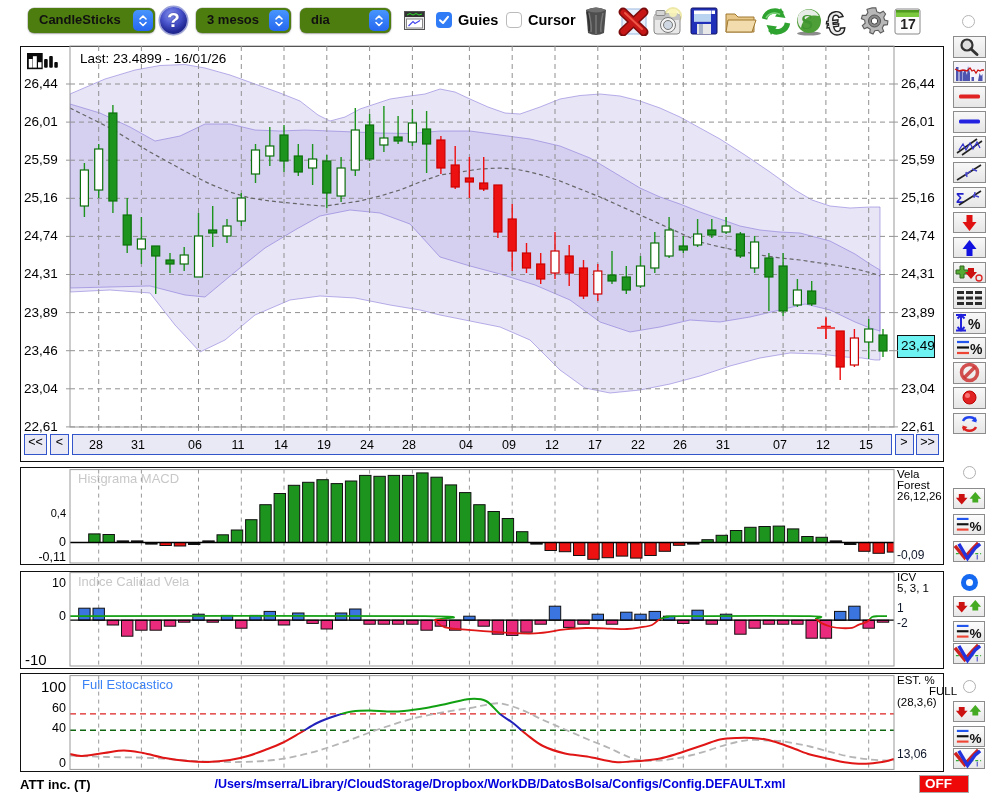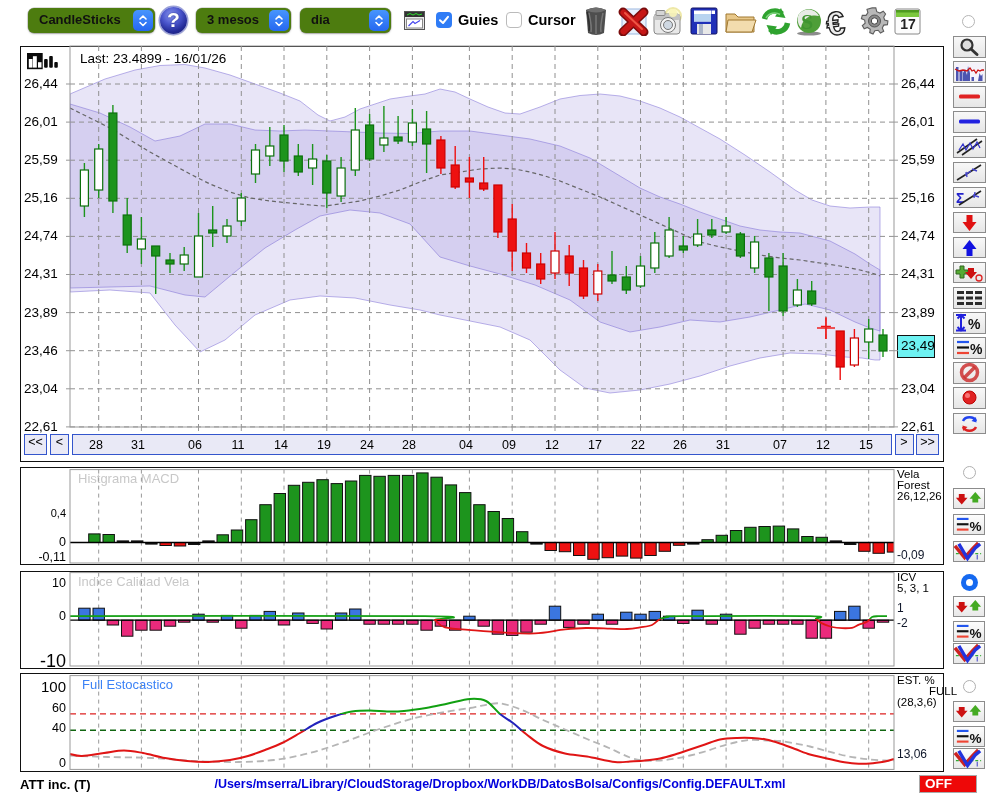--- a/index.html
+++ b/index.html
@@ -195,39 +195,39 @@
 <div class="pl" style="left:30px;top:535px;width:36px;text-align:right;font-size:12.5px;">0</div>
 <div class="pl" style="left:25px;top:550px;width:41px;text-align:right;font-size:12.5px;">-0,11</div>
 <div class="rl" style="top:468px;">Vela</div>
 <div class="rl" style="top:479px;">Forest</div>
 <div class="rl" style="top:490px;">26,12,26</div>
 <div class="bl" style="top:548px;">-0,09</div>
 
 <div class="abs" style="left:78px;top:574px;font-size:13px;color:#c8c8c8;">Indice Calidad Vela</div>
 <div class="pl" style="left:30px;top:576px;width:36px;text-align:right;font-size:12.5px;">10</div>
 <div class="pl" style="left:30px;top:609px;width:36px;text-align:right;font-size:12.5px;">0</div>
-<div class="pl" style="left:25px;top:651px;width:41px;text-align:right;font-size:18px;">-10</div>
+<div class="pl" style="left:25px;top:651px;width:41px;font-size:15px;">-10</div>
 <div class="rl" style="top:571px;">ICV</div>
 <div class="rl" style="top:582px;">5, 3, 1</div>
 <div class="bl" style="top:601px;">1</div>
 <div class="bl" style="top:616px;">-2</div>
 
 <div class="abs" style="left:82px;top:677px;font-size:13px;color:#3b82f6;">Full Estocastico</div>
 <div class="pl" style="left:30px;top:678px;width:36px;text-align:right;font-size:15px;">100</div>
 <div class="pl" style="left:30px;top:701px;width:36px;text-align:right;font-size:12.5px;">60</div>
 <div class="pl" style="left:30px;top:721px;width:36px;text-align:right;font-size:12.5px;">40</div>
 <div class="pl" style="left:30px;top:756px;width:36px;text-align:right;font-size:12.5px;">0</div>
 <div class="rl" style="top:674px;">EST. %</div>
 <div class="rl" style="top:685px;margin-left:32px;">FULL</div>
 <div class="rl" style="top:696px;">(28,3,6)</div>
 <div class="bl" style="top:747px;">13,06</div>
 
 <div class="abs" style="left:20px;top:777px;font-size:13px;font-weight:700;color:#000;">ATT inc. (T)</div>
 <div class="abs" style="left:0px;top:777px;width:1000px;text-align:center;font-size:12.5px;font-weight:700;color:#0000dd;">/Users/mserra/Library/CloudStorage/Dropbox/WorkDB/DatosBolsa/Configs/Config.DEFAULT.xml</div>
-<div class="abs" style="left:919px;top:775px;width:58px;height:18px;background:#ee0808;border:1.5px solid #aaa;color:#fff;font-size:13.5px;font-weight:700;padding-left:5px;line-height:15px;">OFF</div>
+<div class="abs" style="left:919px;top:775px;width:50px;height:18px;background:#ee0808;border:1.5px solid #aaa;color:#fff;font-size:13.5px;font-weight:700;padding-left:5px;line-height:15px;">OFF</div>
 
 <svg class="abs" style="left:0;top:0" width="1000" height="800">
 <clipPath id="mainclip">
       <rect x="70" y="46" width="824" height="381"></rect>
     </clipPath>
 <g clip-path="url(#mainclip)">
 <path d="M70.0,94.0 L105.0,79.0 L135.0,70.0 L160.0,65.5 L185.0,64.5 L205.0,68.0 L230.0,75.0 L255.0,84.0 L280.0,93.0 L300.0,101.0 L318.0,115.0 L330.0,121.0 L345.0,117.0 L360.0,109.0 L375.0,104.0 L390.0,99.0 L410.0,96.0 L425.0,94.0 L440.0,89.0 L455.0,92.0 L470.0,99.0 L488.0,107.0 L505.0,113.0 L520.0,114.0 L540.0,107.0 L560.0,99.0 L580.0,95.5 L600.0,94.0 L620.0,96.0 L640.0,101.0 L660.0,108.0 L680.0,117.0 L700.0,128.0 L720.0,139.0 L745.0,155.0 L770.0,172.0 L795.0,190.0 L812.0,200.0 L830.0,206.0 L850.0,208.0 L870.0,207.0 L880.0,207.0 L880.0,331.0 L870.0,328.0 L855.0,322.0 L830.0,310.0 L805.0,304.0 L780.0,310.0 L750.0,317.0 L720.0,322.0 L690.0,320.0 L660.0,327.0 L630.0,332.0 L600.0,322.0 L570.0,300.0 L535.0,285.0 L500.0,274.0 L470.0,266.0 L440.0,257.0 L410.0,224.0 L380.0,213.0 L350.0,210.0 L320.0,216.0 L295.0,230.0 L265.0,248.0 L235.0,272.0 L205.0,297.0 L185.0,295.0 L150.0,286.0 L110.0,287.0 L70.0,288.0 Z" fill="rgba(120,100,210,0.17)" stroke="rgba(130,115,215,0.55)" stroke-width="1"></path>
 <path d="M70.0,104.0 L100.0,113.0 L130.0,127.0 L155.0,141.0 L180.0,136.0 L205.0,124.0 L230.0,124.0 L255.0,130.0 L280.0,131.0 L305.0,130.0 L330.0,131.0 L355.0,132.0 L380.0,133.0 L410.0,133.5 L440.0,131.0 L470.0,131.0 L500.0,135.0 L530.0,139.0 L560.0,146.0 L590.0,158.0 L600.0,164.0 L620.0,176.0 L640.0,188.0 L660.0,197.0 L680.0,204.0 L700.0,212.0 L720.0,219.0 L740.0,226.0 L760.0,230.0 L780.0,232.0 L800.0,233.0 L830.0,241.0 L855.0,254.0 L870.0,264.0 L880.0,270.0 L880.0,360.0 L875.0,360.0 L862.0,358.0 L845.0,357.0 L820.0,354.0 L790.0,353.0 L760.0,358.0 L730.0,366.0 L700.0,376.0 L670.0,384.0 L640.0,390.0 L610.0,393.0 L585.0,388.0 L560.0,370.0 L530.0,340.0 L500.0,327.0 L470.0,321.0 L440.0,315.0 L420.0,310.0 L390.0,305.0 L355.0,298.0 L320.0,296.0 L290.0,300.0 L255.0,315.0 L225.0,340.0 L200.0,352.0 L175.0,325.0 L150.0,293.0 L110.0,290.0 L70.0,292.0 Z" fill="rgba(120,100,210,0.17)" stroke="rgba(130,115,215,0.55)" stroke-width="1"></path>
 </g>
 <path d="M98.7,46 L98.7,427 M141.4,46 L141.4,427 M198.5,46 L198.5,427 M241.3,46 L241.3,427 M284.0,46 L284.0,427 M326.8,46 L326.8,427 M369.6,46 L369.6,427 M412.4,46 L412.4,427 M469.4,46 L469.4,427 M512.2,46 L512.2,427 M555.0,46 L555.0,427 M597.8,46 L597.8,427 M640.5,46 L640.5,427 M683.3,46 L683.3,427 M726.1,46 L726.1,427 M783.1,46 L783.1,427 M825.9,46 L825.9,427 M868.7,46 L868.7,427 M70,84.0 L894,84.0 M70,122.1 L894,122.1 M70,160.2 L894,160.2 M70,198.3 L894,198.3 M70,236.4 L894,236.4 M70,274.5 L894,274.5 M70,312.6 L894,312.6 M70,350.7 L894,350.7 M70,388.8 L894,388.8 M70,426.9 L894,426.9 " stroke="#909090" stroke-width="1" fill="none" stroke-dasharray="5,4"></path>

